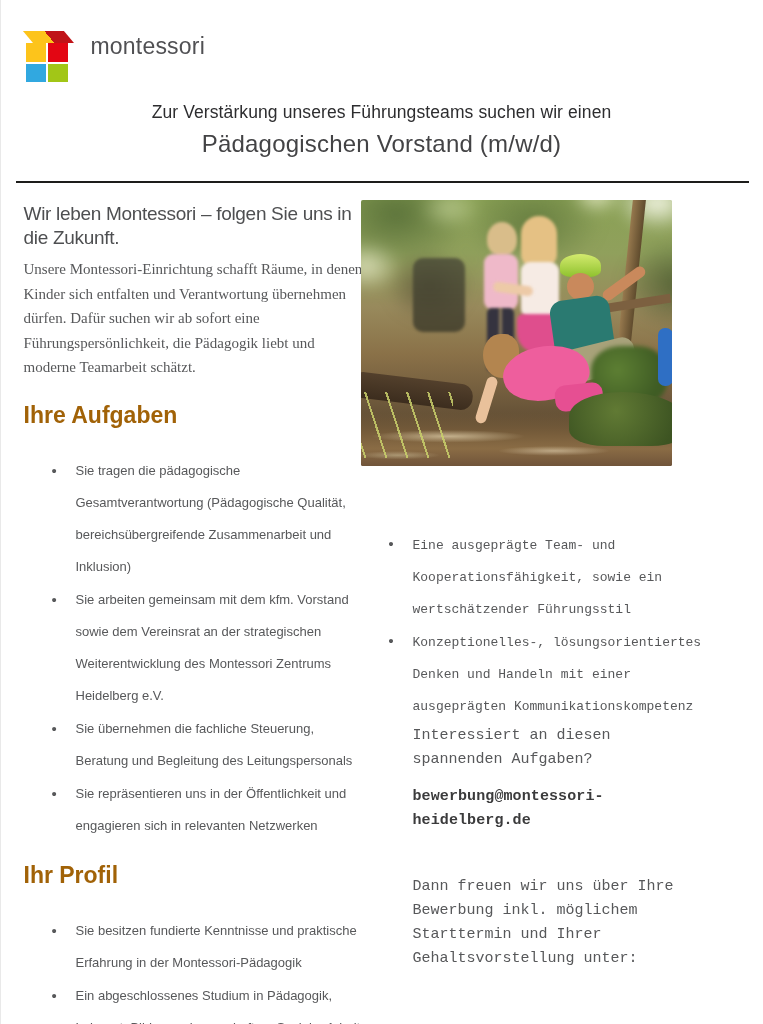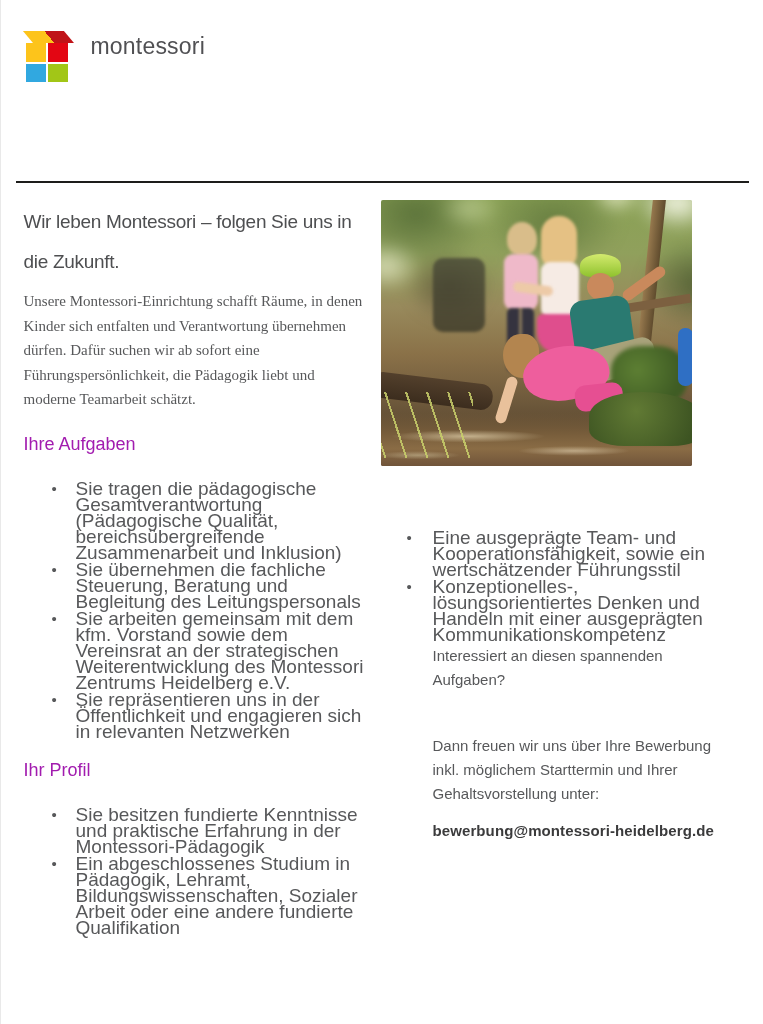--- a/index.html
+++ b/index.html
@@ -32,30 +32,30 @@
   .logo-city { font-size:10px; font-weight:700; color:#e2061a; letter-spacing:.6px; margin-left:7px; }
 
   
   .header { position:absolute; left:0; top:102px; width:100%; text-align:center; }
   .header-line { font-size:17.5px; color:#2d2d2f; letter-spacing:.1px; }
   .header-title { margin-top:7px; font-size:24px; color:#434345; letter-spacing:.2px; }
   .rule { position:absolute; left:15px; right:14px; top:181px; border-top:2px solid #1d1d1b; }
 
   
   .col-left  { position:absolute; left:23px;  top:200px; width:345px; }
-  .col-right { position:absolute; left:380px; top:200px; width:360px; }
-
-  .lead-heading { font-size:19px; line-height:40px; font-weight:400; color:#4e4f51; letter-spacing:-.3px; padding-top:2px; }
+  .col-right { position:absolute; left:360px; top:200px; width:360px;font-family:Liberation Mono, monospace; }
+
+  .lead-heading { font-size:19px; line-height:24px; font-weight:400; color:#4e4f51; letter-spacing:-.3px; padding-top:2px; }
   .lead-text { margin-top:7px; font-size:15px; line-height:24.5px;font-family:Liberation Serif, serif; }
-  .section-heading { font-size:18px; font-weight:400; color:#a21caf; }
+  .section-heading { font-size:23px; font-weight:700; color:#a16207; }
   .h-tasks { margin-top:22px; }
   .h-profile { margin-top:20px; }
 
   ul.bullets { list-style:none; margin-top:26px; }
-  ul.bullets li { position:relative; padding-left:52px; font-size:19px; line-height:16px; margin-bottom:1px; }
+  ul.bullets li { position:relative; padding-left:52px; font-size:13px; line-height:32px; margin-bottom:1px; }
   ul.bullets li::before { content:"•"; position:absolute; left:28px; top:0; font-size:15px; color:#57585a; }
   .col-right ul.bullets li { padding-left:52px; }
   .col-right ul.bullets li::before { left:26px; }
 
   .indent-block { margin-left:52px; width:292px; font-size:15px; line-height:24px; }
   .question { }
   .apply { margin-top:42px; }
   .email { margin-top:13px; font-weight:600; color:#3b3b3c; letter-spacing:.1px; }
 
   
@@ -138,31 +138,35 @@
         <div class="cell-r"></div>
         <div class="cell-b"></div>
         <div class="cell-g"></div>
       </div>
     </div>
     <div class="logo-text">
       <div class="logo-line1">montessori</div>
     </div>
   </div>
 
+  <div class="header">
+    <div class="header-line">Zur Verstärkung unseres Führungsteams suchen wir einen</div>
+    <div class="header-title">Pädagogischen Vorstand (m/w/d)</div>
+  </div>
   <div class="rule"></div>
 
   <div class="col-left">
     <div class="lead-heading">Wir leben Montessori – folgen Sie uns in die Zukunft.</div>
     <p class="lead-text">Unsere Montessori-Einrichtung schafft Räume, in denen Kinder sich entfalten und Verantwortung übernehmen dürfen. Dafür suchen wir ab sofort eine Führungspersönlichkeit, die Pädagogik liebt und moderne Teamarbeit schätzt.</p>
 
     <div class="section-heading h-tasks">Ihre Aufgaben</div>
     <ul class="bullets">
       <li>Sie tragen die pädagogische Gesamtverantwortung (Pädagogische Qualität, bereichsübergreifende Zusammenarbeit und Inklusion)</li>
+      <li>Sie arbeiten gemeinsam mit dem kfm. Vorstand sowie dem Vereinsrat an der strategischen Weiterentwicklung des Montessori Zentrums Heidelberg e.V.</li>
       <li>Sie übernehmen die fachliche Steuerung, Beratung und Begleitung des Leitungspersonals</li>
-      <li>Sie arbeiten gemeinsam mit dem kfm. Vorstand sowie dem Vereinsrat an der strategischen Weiterentwicklung des Montessori Zentrums Heidelberg e.V.</li>
       <li>Sie repräsentieren uns in der Öffentlichkeit und engagieren sich in relevanten Netzwerken</li>
     </ul>
 
     <div class="section-heading h-profile">Ihr Profil</div>
     <ul class="bullets">
       <li>Sie besitzen fundierte Kenntnisse und praktische Erfahrung in der Montessori-Pädagogik</li>
       <li>Ein abgeschlossenes Studium in Pädagogik, Lehramt, Bildungswissenschaften, Sozialer Arbeit oder eine andere fundierte Qualifikation</li>
 
     </ul>
   </div>
@@ -197,17 +201,17 @@
       <div class="ph-girl-arm"></div>
       <div class="ph-moss"></div>
     </div>
 
     <ul class="bullets" style="margin-top:64px;">
       <li>Eine ausgeprägte Team- und Kooperationsfähigkeit, sowie ein wertschätzender Führungsstil</li>
       <li>Konzeptionelles-, lösungsorientiertes Denken und Handeln mit einer ausgeprägten Kommunikationskompetenz</li>
     </ul>
 
     <p class="indent-block question">Interessiert an diesen spannenden Aufgaben?</p>
+    <p class="indent-block email">bewerbung@montessori-heidelberg.de</p>
     <p class="indent-block apply">Dann freuen wir uns über Ihre Bewerbung inkl. möglichem Starttermin und Ihrer Gehaltsvorstellung unter:</p>
-    <p class="indent-block email">bewerbung@montessori-heidelberg.de</p>
   </div>
 
 </div>
 
 </body></html>

